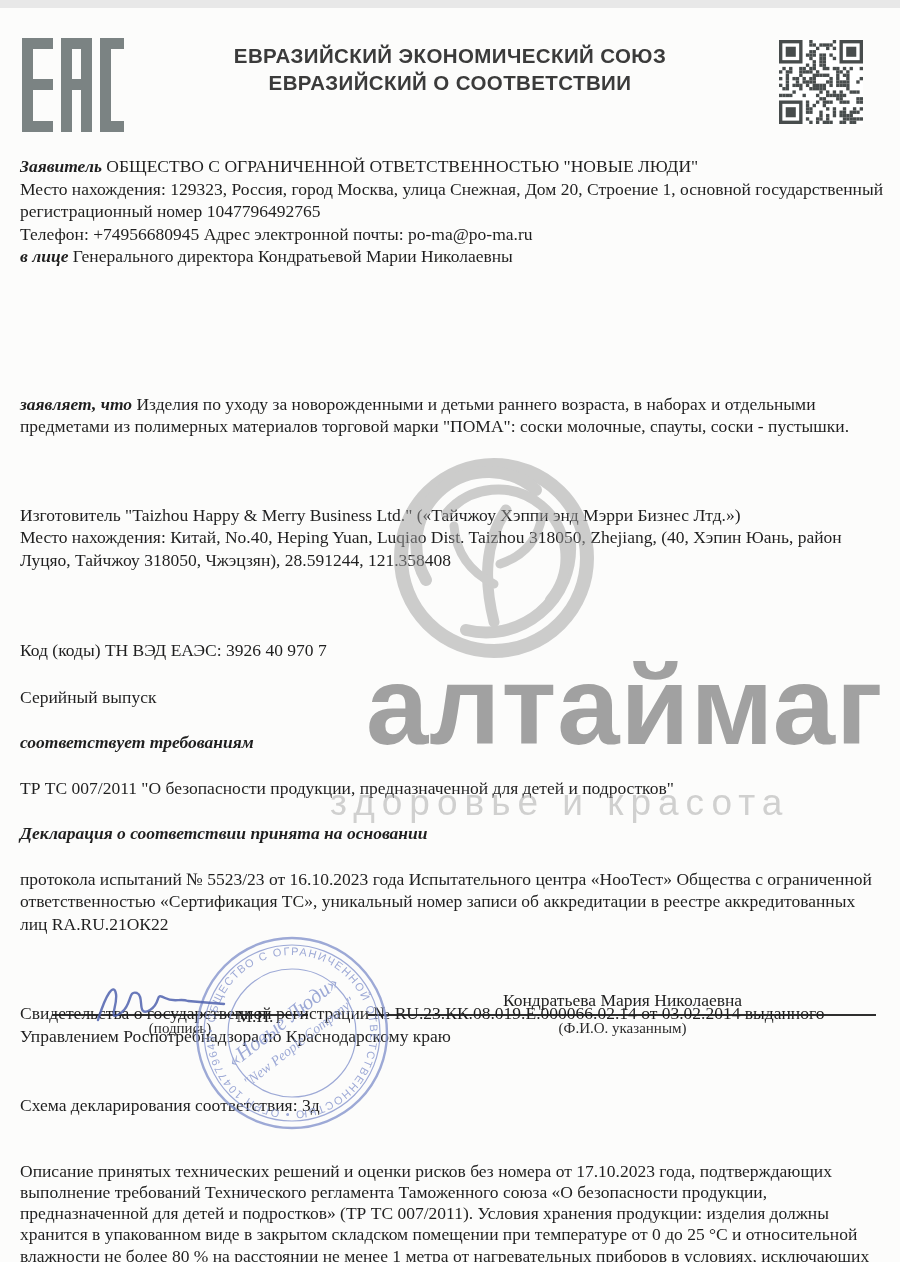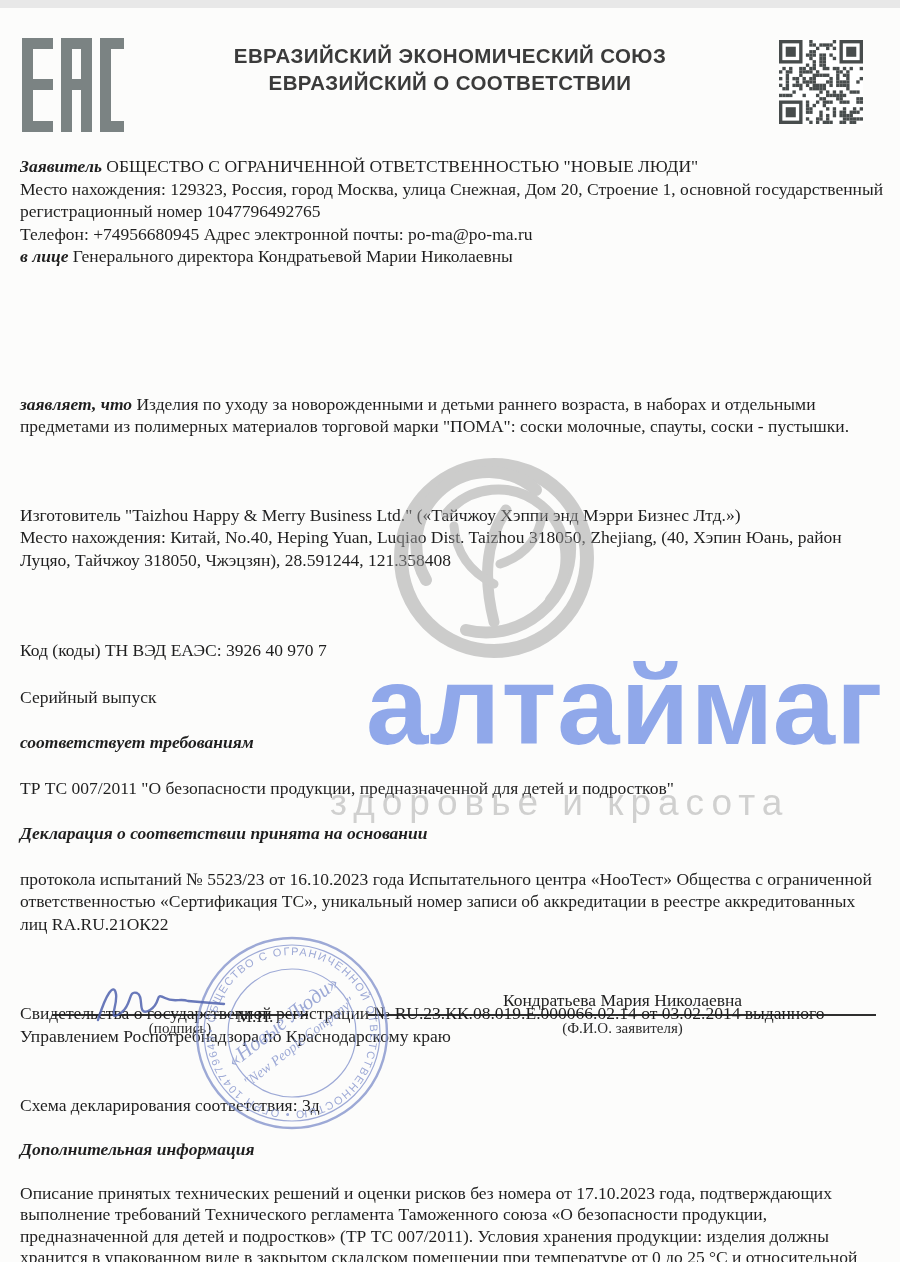--- a/index.html
+++ b/index.html
@@ -21,21 +21,21 @@
   .b{font-weight:bold;font-style:italic;}
   .para{line-height:21.3px;}
   
   .rule{position:absolute;height:2px;background:#2e2e2e;}
   .cap{position:absolute;font-size:15px;text-align:center;color:#2b2b2b;}
   .sigtxt{position:absolute;text-align:center;font-size:17.5px;}
   
   .wm{position:absolute;pointer-events:none;}
   .wm-brand{
     left:366px;top:642px;font-family:"Liberation Sans",sans-serif;
-    font-weight:bold;font-size:112px;line-height:112px;color:#1d4ed8;
+    font-weight:bold;font-size:112px;line-height:112px;color:#404040;
     opacity:.48;white-space:nowrap;letter-spacing:1px;
   }
   .wm-tagline{
     left:330px;top:774px;font-family:"Liberation Sans",sans-serif;
     font-size:37px;color:#a5a5a5;opacity:.5;letter-spacing:7px;white-space:nowrap;
   }
   .z-text{position:relative;z-index:2;}
 </style>
 </head>
 <body>
@@ -295,31 +295,30 @@
   </div>
 
   <div class="t z-text" style="top:406px">Код (коды) ТН ВЭД ЕАЭС: 3926 40 970 7</div>
   <div class="t z-text" style="top:430px">Серийный выпуск</div>
   <div class="t z-text b" style="top:453px">соответствует требованиям</div>
   <div class="t z-text" style="top:476px">ТР ТС 007/2011 "О безопасности продукции, предназначенной для детей и подростков"</div>
   <div class="t z-text b" style="top:499px">Декларация о соответствии принята на основании</div>
   <div class="t z-text" style="top:522px">протокола испытаний № 5523/23 от 16.10.2023 года Испытательного центра «НооТест» Общества с ограниченной ответственностью «Сертификация ТС», уникальный номер записи об аккредитации в реестре аккредитованных лиц RA.RU.21ОК22</div>
   <div class="t z-text" style="top:589px">Свидетельства о государственной регистрации № RU.23.КК.08.019.Е.000066.02.14 от 03.02.2014 выданного Управлением Роспотребнадзора по Краснодарскому краю</div>
   <div class="t z-text" style="top:636px">Схема декларирования соответствия: 3д</div>
-  <div class="t z-text b" style="top:657px">Дополнительная информация</div>
   <div class="t z-text para" style="top:680px">Описание принятых технических решений и оценки рисков без номера от 17.10.2023 года, подтверждающих выполнение требований Технического регламента Таможенного союза «О безопасности продукции, предназначенной для детей и подростков» (ТР ТС 007/2011). Условия хранения продукции: изделия должны хранится в упакованном виде в закрытом складском помещении при температуре от 0 до 25 °С и относительной влажности не более 80 % на расстоянии не менее 1 метра от нагревательных приборов в условиях, исключающих воздействие агрессивных сред (кислотных, щелочных и других), легковоспламеняющихся и горючих жидкостей, а также от прямого воздействия солнечного света. Срок хранения (службы, годности) указан в прилагаемой к продукции товаросопроводительной документации и/или на упаковке на каждой единице товара. Дата изготовления отобранных образцов (проб) продукции, прошедших исследования (испытания) и измерения указана в акте отбора. Договор с изготовителем, предусматривающий обеспечение соответствия поставляемой на таможенную территорию Союза продукции требованиям технического регламента и ответственность за несоответствие продукции указанным требованиям № 56 от 10.11.2013 года.</div>
 
   <div class="sigtxt" style="left:200px;top:998px;width:110px">М.П.</div>
   <div class="sigtxt" style="left:370px;top:982px;width:505px">Кондратьева Мария Николаевна</div>
 
   <div class="rule" style="left:52px;top:1006px;width:256px"></div>
   <div class="rule" style="left:368px;top:1006px;width:508px"></div>
 
   <div class="cap" style="left:52px;top:1012px;width:256px">(подпись)</div>
-  <div class="cap" style="left:370px;top:1012px;width:505px">(Ф.И.О. заявителя)</div>
+  <div class="cap" style="left:370px;top:1012px;width:505px">(Ф.И.О. указанным)</div>
 
   <div class="wm" style="left:92px;top:972px;z-index:6">
     <svg width="140" height="48" viewBox="0 0 140 48">
       <path d="M6,40 C14,14 22,2 24,14 C26,26 14,44 30,32 C40,24 36,10 45,13 C53,16 44,38 58,30 C70,23 62,12 73,18 C82,23 88,18 96,21 L132,24" fill="none" stroke="#4f61ae" stroke-width="2.4" stroke-linecap="round" opacity=".85"></path>
     </svg>
   </div>
 
   <div class="wm" style="left:388px;top:444px;z-index:4;opacity:.5">
     <svg width="212" height="212" viewBox="0 0 212 212">
       <g fill="none" stroke="#9d9d9d" stroke-linecap="round">

